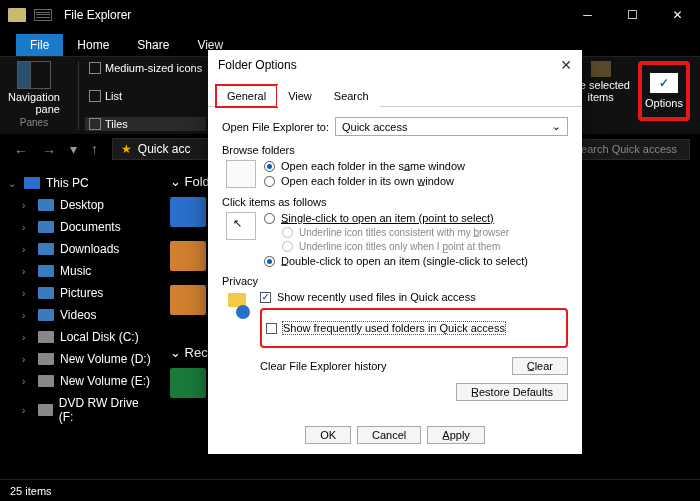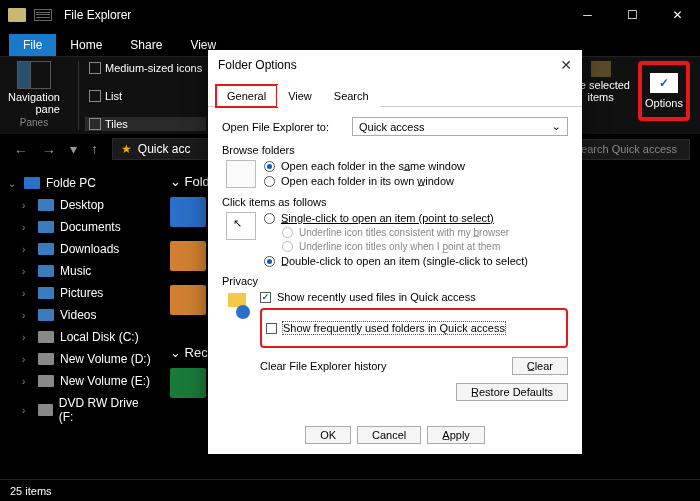--- a/index.html
+++ b/index.html
@@ -4,21 +4,21 @@
 <style>
 *{margin:0;padding:0;box-sizing:border-box;font-family:"Segoe UI",Tahoma,sans-serif}
 body{background:#000;width:700px;height:501px;overflow:hidden;position:relative;color:#fff;font-size:12px}
 .titlebar{height:30px;background:#000;display:flex;align-items:center;padding:0 8px}
 .titlebar .folder-ico{width:18px;height:14px;background:#c7b971;margin-right:8px;border-radius:1px}
 .titlebar .bars{width:18px;height:12px;border:1px solid #666;margin-right:12px;display:flex;flex-direction:column;justify-content:space-around;padding:1px}
 .titlebar .bars span{height:1px;background:#666}
 .titlebar .title{color:#fff;font-size:12px}
 .winbtns{position:absolute;right:0;top:0;display:flex}
 .winbtn{width:45px;height:30px;display:flex;align-items:center;justify-content:center;color:#fff;font-size:12px}
-.tabs{height:26px;background:#000;display:flex;align-items:flex-end;padding-left:9px}
+.tabs{height:26px;background:#000;display:flex;align-items:flex-end;padding-left:16px}
 .tab{padding:4px 14px;color:#fff;font-size:12px}
 .tab.active{background:#1979ca;color:#fff}
 .ribbon{height:78px;background:#111;border-top:1px solid #222;display:flex;padding:4px 8px;position:relative}
 .ribgroup{display:flex;flex-direction:column;align-items:center;margin-right:12px}
 .navpane-ico{width:34px;height:28px;border:1px solid #555;display:flex}
 .navpane-ico .l{width:40%;background:#2a5070;border-right:1px solid #555}
 .navpane-ico .r{flex:1}
 .riblabel{font-size:11px;margin-top:2px;color:#fff;text-align:right}
 .ribsub{font-size:10px;color:#888;margin-top:2px}
 .iconlist{display:flex;flex-direction:column;gap:14px}
@@ -46,21 +46,21 @@
 .statusbar{height:22px;background:#000;border-top:1px solid #222;display:flex;align-items:center;padding:0 10px;font-size:11px;color:#fff}
 
 .dialog{position:absolute;left:208px;top:50px;width:374px;height:404px;background:#fff;color:#000;box-shadow:0 4px 20px rgba(0,0,0,.5);font-size:11px}
 .dlg-title{height:30px;background:#fff;display:flex;align-items:center;padding:0 10px;justify-content:space-between;color:#000;font-size:12px}
 .dlg-close{font-size:14px;color:#333}
 .dlg-tabs{display:flex;padding:4px 8px 0;border-bottom:1px solid #ccc}
 .dlg-tab{padding:4px 10px;font-size:11px;border:1px solid transparent;border-bottom:none;position:relative;top:1px;background:#fff}
 .dlg-tab.active{border:1px solid #ccc;border-bottom:1px solid #fff}
 .dlg-tab.hl{outline:2px solid #e81818;outline-offset:-1px}
 .dlg-body{padding:10px 14px}
-.row{display:flex;align-items:center;gap:23px;margin-bottom:8px}
+.row{display:flex;align-items:center;gap:6px;margin-bottom:8px}
 .dropdown{flex:1;border:1px solid #aaa;padding:2px 6px;display:flex;justify-content:space-between;align-items:center;background:#fff}
 .fieldset{margin-bottom:8px}
 .fieldset .legend{margin-bottom:4px}
 .fieldset .inner{padding-left:4px;display:flex;gap:8px}
 .thumb{width:30px;height:28px;border:1px solid #bbb;background:#fafafa;flex-shrink:0}
 .opts{display:flex;flex-direction:column;gap:3px}
 .opt{display:flex;align-items:center;gap:6px}
 .radio{width:11px;height:11px;border:1px solid #555;border-radius:50%;flex-shrink:0;display:flex;align-items:center;justify-content:center}
 .radio.sel::after{content:"";width:5px;height:5px;background:#0a5ec1;border-radius:50%}
 .sub{margin-left:18px;color:#888;font-size:10px}
@@ -146,21 +146,21 @@
     <span>Quick acc</span>
   </div>
   <div class="searchbox">🔍 <span>Search Quick access</span></div>
 </div>
 
 <div class="maincontent">
   <div class="sidebar">
     <div class="item">
       <span class="chev">⌄</span>
       <span class="ico" style="background:#2a6fc9"></span>
-      <span>Folde PC</span>
+      <span>This PC</span>
     </div>
     <div id="sidebar-items">
         <div class="item" style="padding-left: 16px;">
           <span class="chev">›</span>
           <span class="ico" style="background:#3a7bbf"></span>
           <span>Desktop</span>
         </div>
         <div class="item" style="padding-left: 16px;">
           <span class="chev">›</span>
           <span class="ico" style="background:#3a7bbf"></span>

